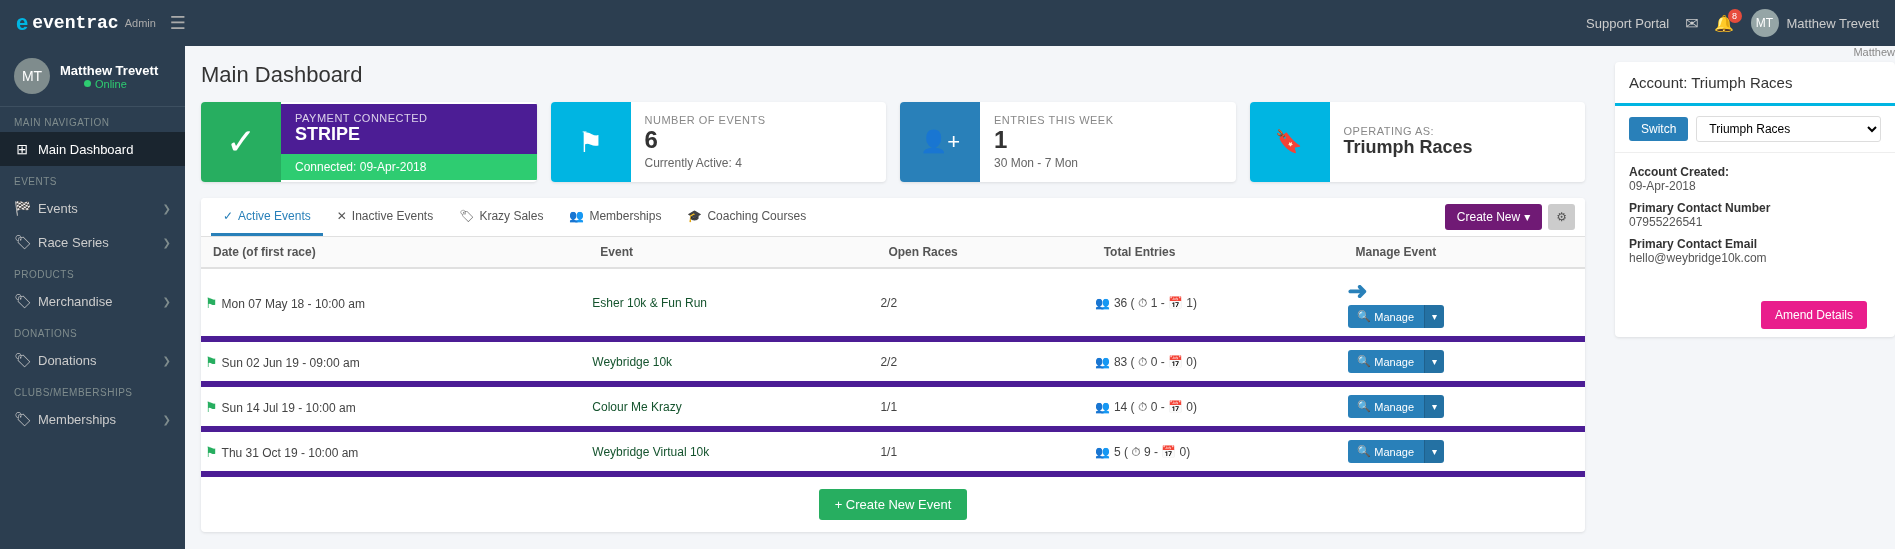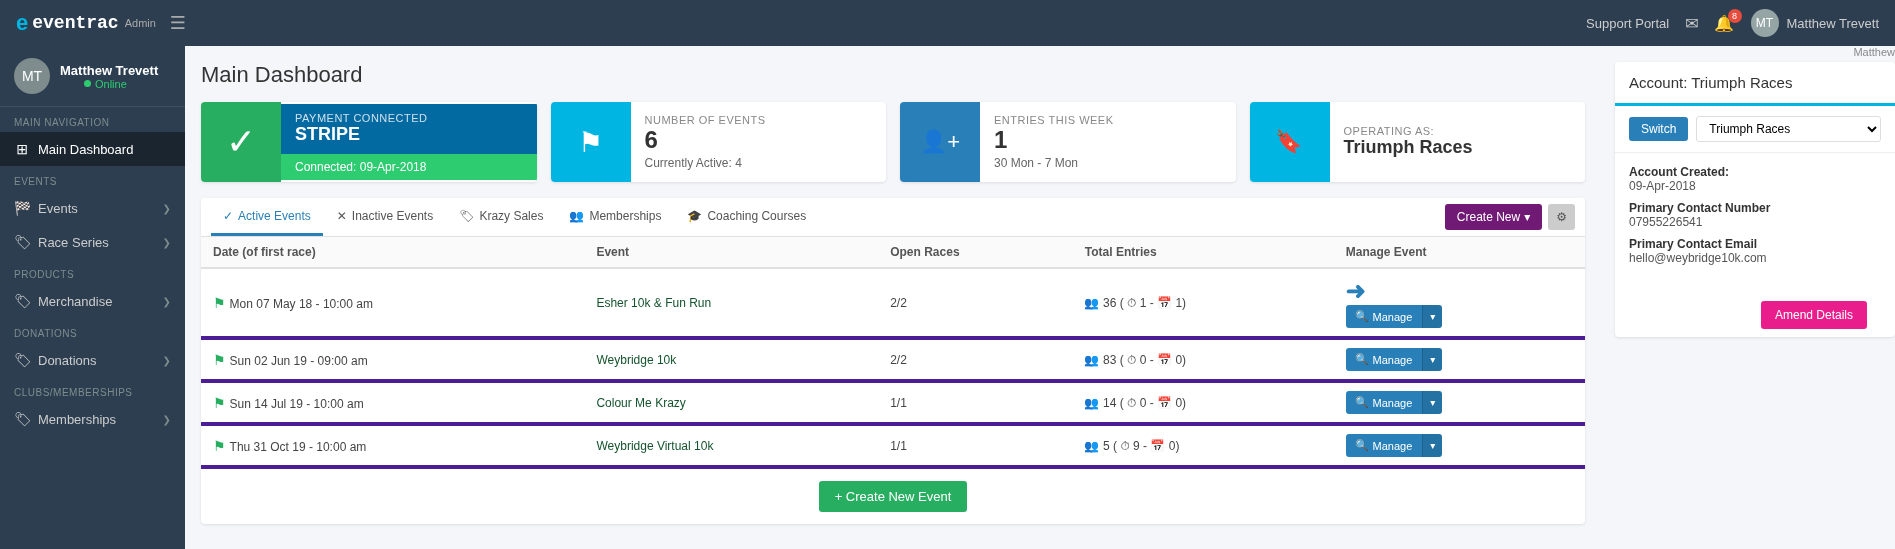--- a/index.html
+++ b/index.html
@@ -55,40 +55,40 @@
     .stat-card { flex: 1; background: #fff; border-radius: 4px; display: flex; overflow: hidden; box-shadow: 0 1px 3px rgba(0,0,0,0.1); min-height: 80px; }
     .stat-icon { width: 80px; display: flex; align-items: center; justify-content: center; font-size: 28px; color: #fff; flex-shrink: 0; }
     .stat-icon.cyan { background: #00b5e2; }
     .stat-icon.blue { background: #2980b9; }
     .stat-icon.teal { background: #00b5e2; }
     .stat-body { padding: 10px 14px; display: flex; flex-direction: column; justify-content: center; flex: 1; }
     .stat-label { font-size: 11px; color: #888; text-transform: uppercase; letter-spacing: 0.5px; }
     .stat-value { font-size: 24px; font-weight: 600; color: #333; line-height: 1.2; }
     .stat-sub { font-size: 12px; color: #666; margin-top: 2px; }
     .stat-card.stripe-card .stat-body { padding: 0; }
-    .stripe-top { background: #0369a1; color: #fff; padding: 8px 14px; }
+    .stripe-top { background: #4c1d95; color: #fff; padding: 8px 14px; }
     .stripe-top .stat-label { color: rgba(255,255,255,0.8); }
     .stripe-top .stat-value { font-size: 18px; font-weight: 700; color: #fff; }
     .stripe-bottom { background: #2ecc71; color: #fff; padding: 6px 14px; font-size: 12px; }
     .stripe-icon { background: #27ae60; }
 
     
     .tabs-area { background: #fff; border-radius: 4px; box-shadow: 0 1px 3px rgba(0,0,0,0.1); overflow: hidden; }
     .tabs-header { display: flex; align-items: center; border-bottom: 1px solid #e0e0e0; padding: 0 10px; background: #fff; gap: 2px; }
     .tab { display: flex; align-items: center; gap: 5px; padding: 10px 12px; font-size: 12px; color: #555; cursor: pointer; border-bottom: 3px solid transparent; white-space: nowrap; }
     .tab.active { color: #2980b9; border-bottom: 3px solid #2980b9; font-weight: 500; }
     .tab-icon { font-size: 12px; }
     .tabs-actions { margin-left: auto; display: flex; align-items: center; gap: 6px; padding: 6px 0; }
     .btn-create-new { background: #701a75; color: #fff; border: none; border-radius: 3px; padding: 6px 12px; font-size: 12px; cursor: pointer; display: flex; align-items: center; gap: 4px; }
     .btn-settings { background: #ccc; color: #555; border: none; border-radius: 3px; padding: 6px 8px; font-size: 12px; cursor: pointer; }
 
     
     .events-table { width: 100%; border-collapse: collapse; }
     .events-table th { text-align: left; padding: 8px 12px; font-size: 12px; font-weight: 600; color: #555; border-bottom: 2px solid #e0e0e0; background: #fafafa; }
-    .events-table td { padding: 8px 12px; font-size: 12px; color: #444; border-bottom: 4px solid #4c1d95; vertical-align: middle; }
+    .events-table td { padding: 8px 4px; font-size: 12px; color: #444; border-bottom: 6px solid #4c1d95; vertical-align: middle; }
     .event-link { color: #14532d; text-decoration: none; cursor: pointer; }
     .btn-manage-group { display: flex; }
     .btn-manage-main { background: #2980b9; color: #fff; border: none; border-radius: 3px 0 0 3px; padding: 5px 10px; font-size: 11px; cursor: pointer; display: flex; align-items: center; gap: 3px; }
     .btn-manage-caret { background: #2471a3; color: #fff; border: none; border-radius: 0 3px 3px 0; padding: 5px 7px; font-size: 10px; cursor: pointer; border-left: 1px solid #1f618d; }
     .table-footer { padding: 12px; text-align: center; }
     .btn-create-event { background: #27ae60; color: #fff; border: none; border-radius: 3px; padding: 8px 16px; font-size: 13px; cursor: pointer; font-weight: 500; }
 
     
     .right-panel { width: 280px; flex-shrink: 0; margin-left: 14px; }
     .account-card { background: #fff; border-radius: 4px; box-shadow: 0 1px 3px rgba(0,0,0,0.1); overflow: hidden; }

